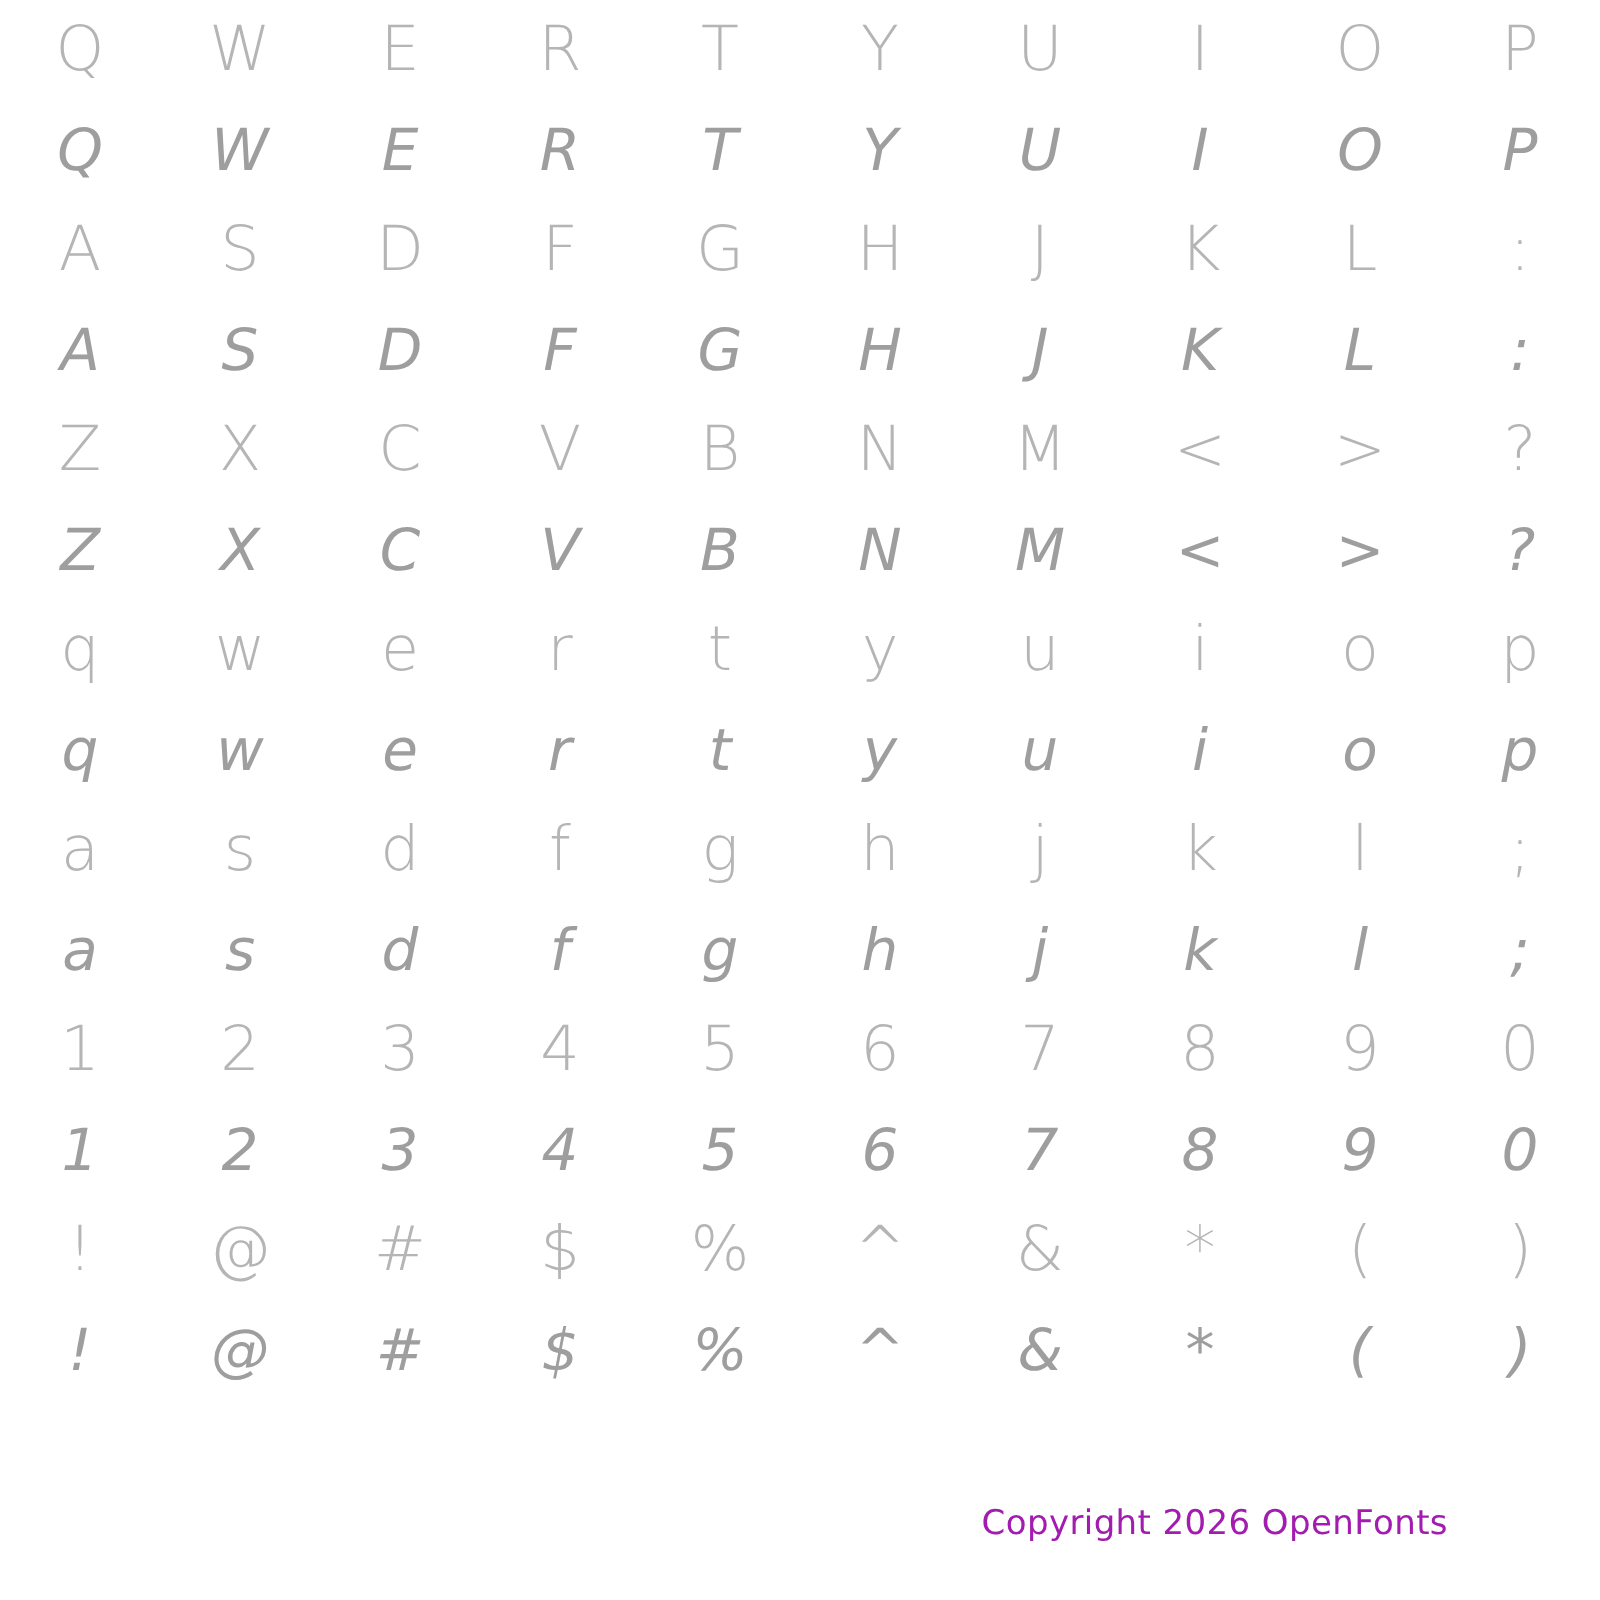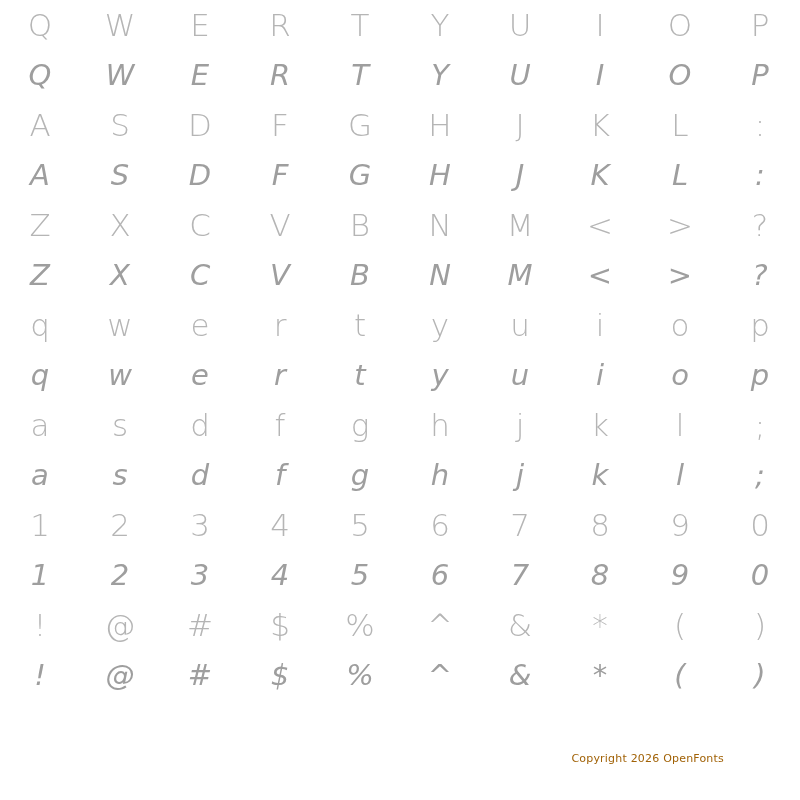--- a/index.html
+++ b/index.html
@@ -53,22 +53,22 @@
     font-size: 29px;
   }
   #copyright {
     position: absolute;
     left: 0;
     top: 752px;
     width: 800px;
     text-align: right;
     padding-right: 76px;
     box-sizing: border-box;
-    color: #a16207;
-    font-size: 11px;
+    color: #a21caf;
+    font-size: 17px;
     font-family: "DejaVu Sans", sans-serif;
     letter-spacing: 0.2px;
   }
 </style>
 </head>
 <body>
 
 <div id="specimen">
     <div class="glyph-row row-upright">
       <div class="glyph-cell">Q</div>

